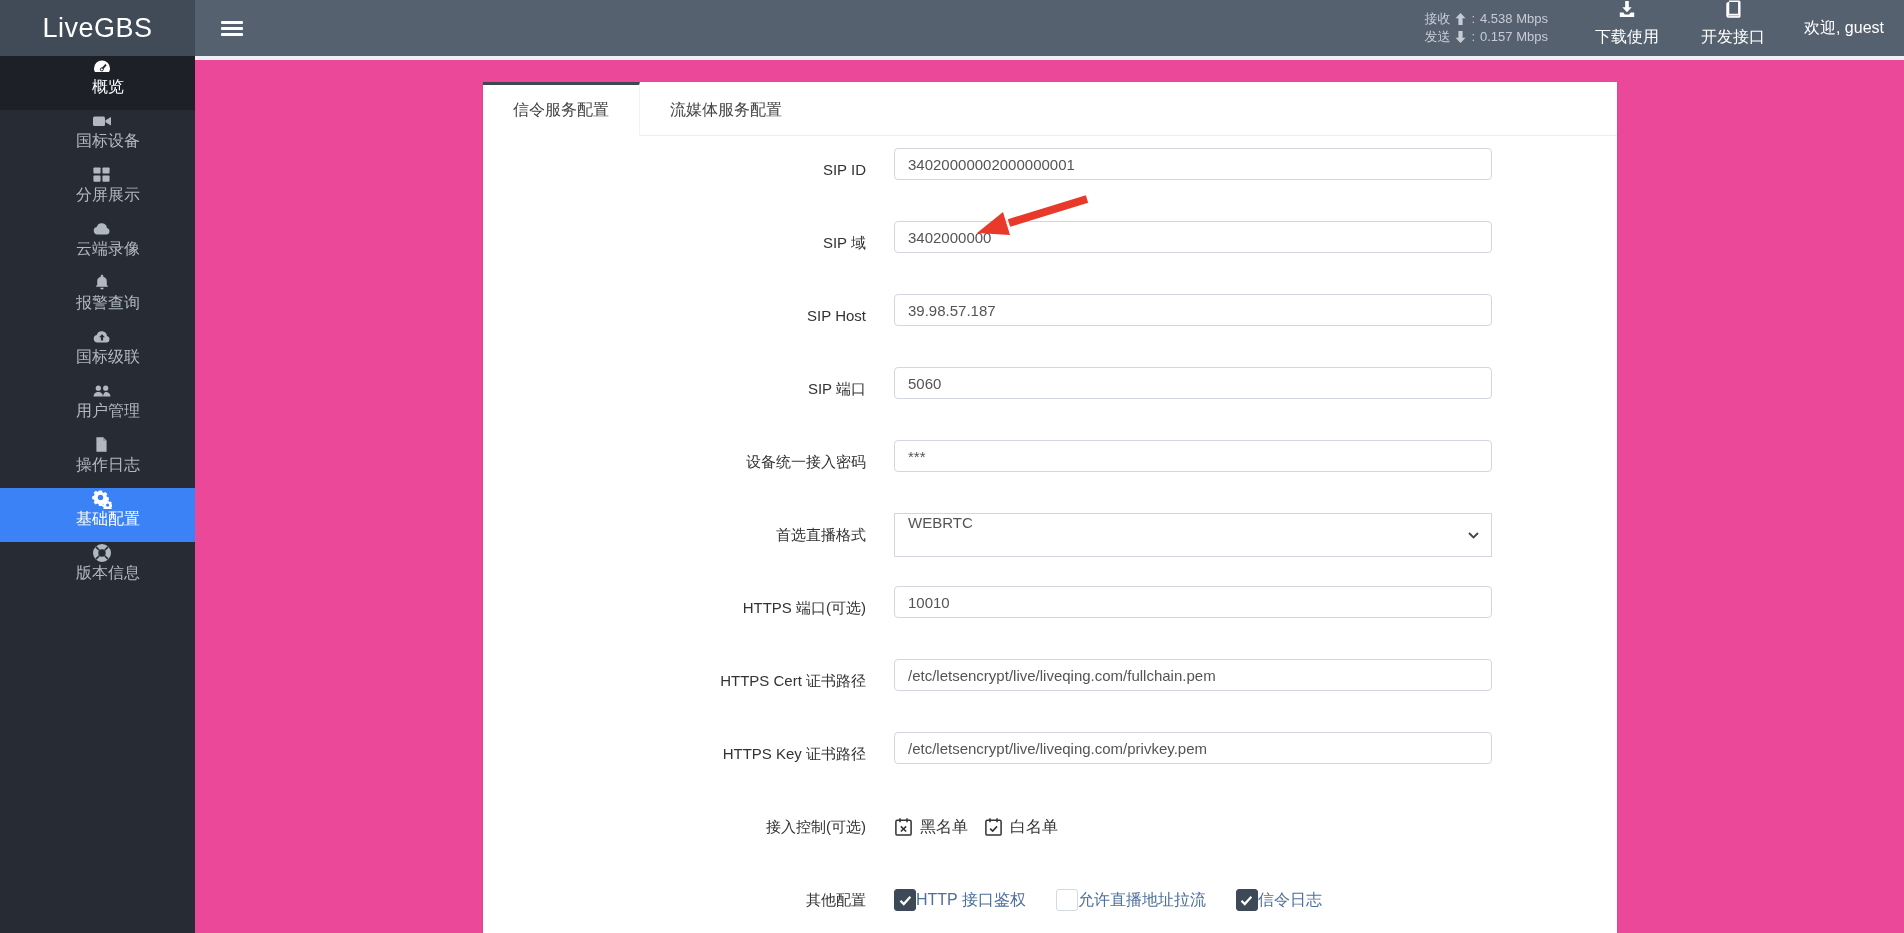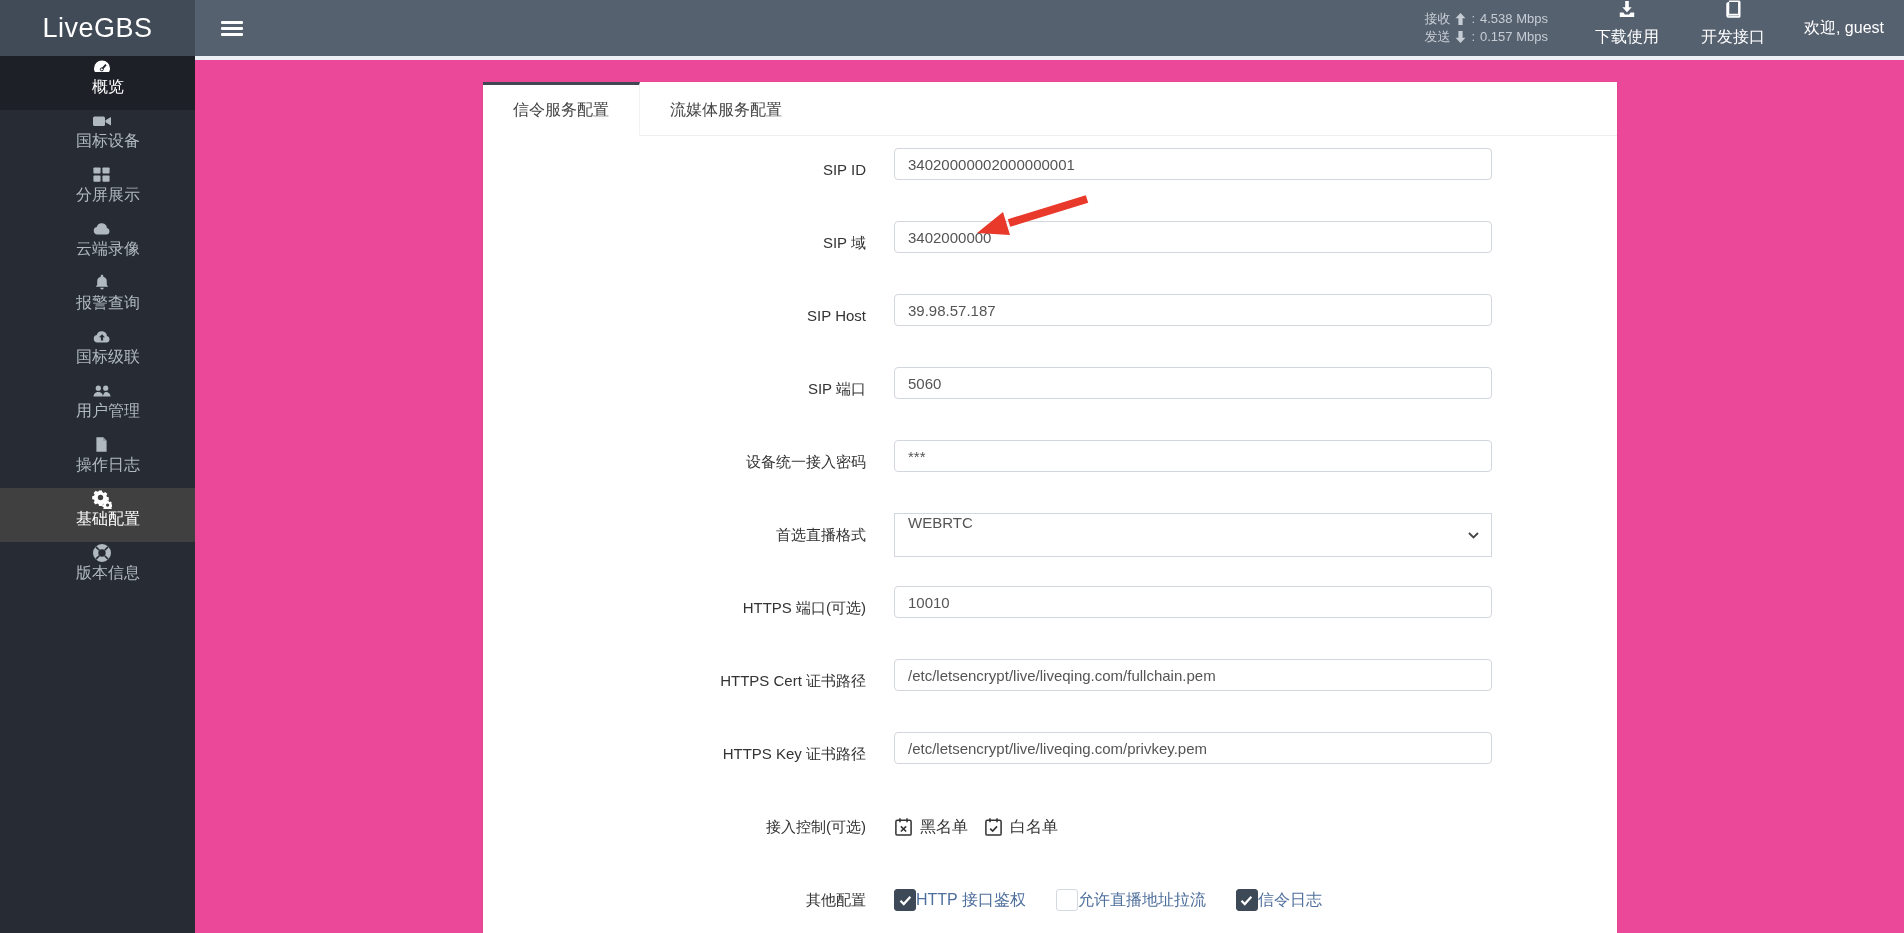--- a/index.html
+++ b/index.html
@@ -22,21 +22,21 @@
     padding:0 21px; cursor:pointer; white-space:nowrap;flex-direction:column; }
   .nav-link svg { flex:0 0 auto; }
   .welcome { color:#fff; font-size:16px; padding:0 14px 0 18px; cursor:pointer; white-space:nowrap; }
 
   
   .sidebar { position:absolute; left:0; top:56px; width:195px; height:877px; background:#272c34; z-index:20; }
   .side-item { height:54px; display:flex; align-items:center; padding-left:21px;
     color:#b0b8c0; font-size:16px; cursor:pointer;flex-direction:column; }
   .side-item .icn { width:21px; height:21px; margin-right:13px; display:flex; align-items:center; justify-content:center; }
   .side-item.dark { background:#1d2127; color:#fff; }
-  .side-item.active { background:#404040; color:#fff; }
+  .side-item.active { background:#3b82f6; color:#fff; }
 
   
   .content { position:absolute; left:195px; top:60px; width:1709px; height:877px; background:#ec4899; overflow:hidden; }
   .card { position:absolute; left:288px; top:22px; width:1134px; height:1000px; background:#fff;
     box-shadow:0 1px 2px rgba(0,0,0,.12); }
 
   
   .tab-header { height:54px; border-bottom:1px solid #eceef1; display:flex; }
   .tab { padding:0 30px; display:flex; align-items:center; font-size:16px; color:#444; cursor:pointer;
     border-top:3px solid transparent; margin-bottom:-1px; }

